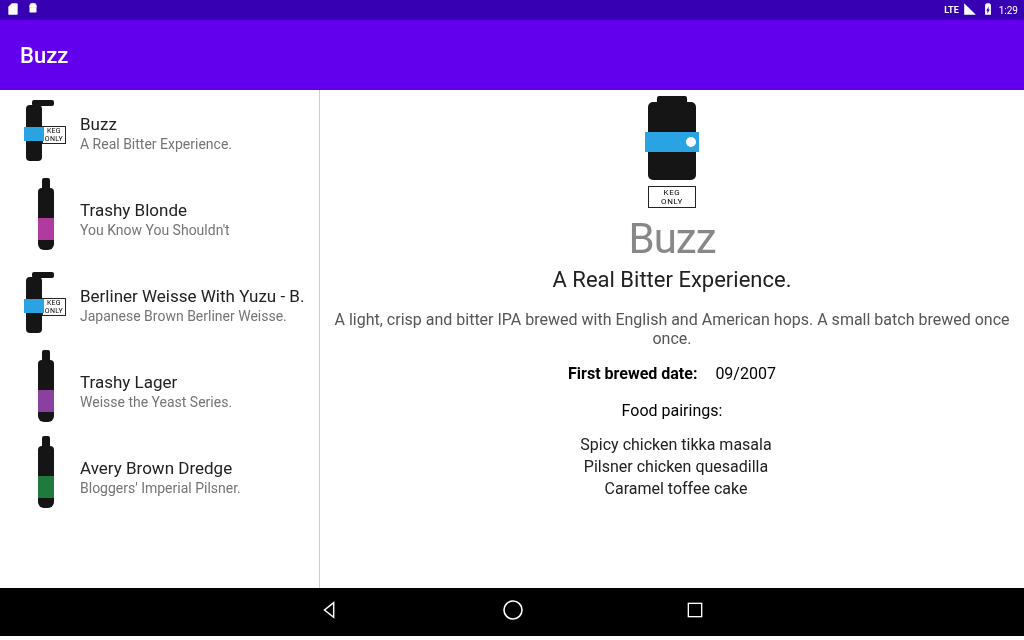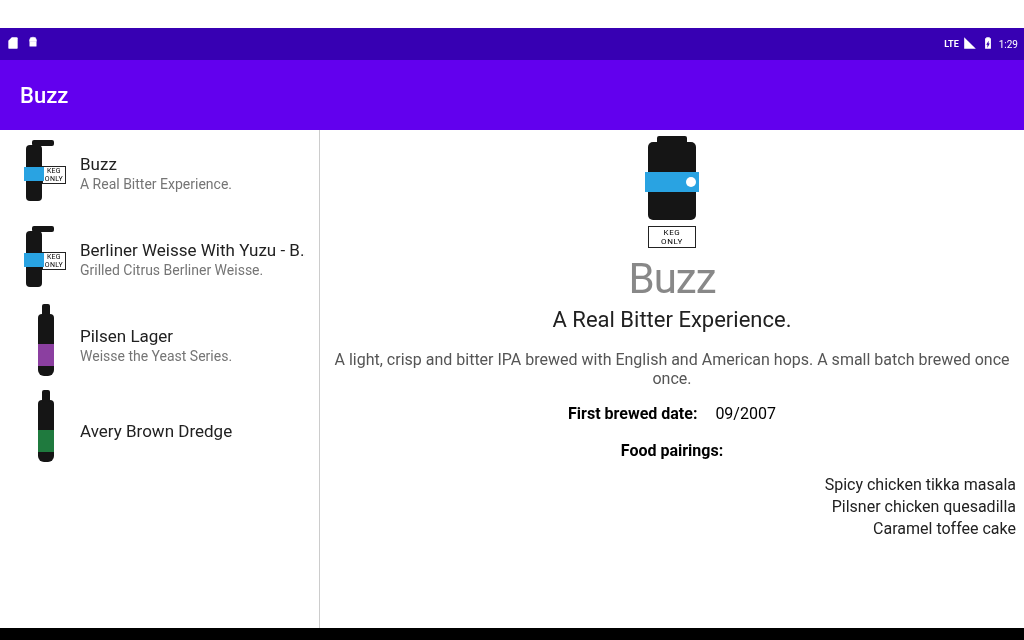--- a/index.html
+++ b/index.html
@@ -1,37 +1,37 @@
 <!DOCTYPE html>
 <html><head>
 <meta charset="utf-8">
 <style>
   * { margin: 0; padding: 0; box-sizing: border-box; }
   html, body { width: 1024px; height: 640px; font-family: Roboto, "Helvetica Neue", Arial, sans-serif; overflow: hidden; background: #fff; }
-  .status-bar { height: 32px; background: #3700b3; display: flex; align-items: center; color: #fff; font-size: 13px; padding: 7px 6px; margin-top: 28px; }
+  .status-bar { height: 20px; background: #3700b3; display: flex; align-items: center; color: #fff; font-size: 13px; padding: 7px 6px; }
   .status-left { display: flex; gap: 6px; align-items: center; }
   .status-right { margin-left: auto; display: flex; gap: 4px; align-items: center; }
   .app-bar { height: 70px; background: #6200ee; color: #fff; font-size: 22px; font-weight: 500; display: flex; align-items: center; padding: 0 20px; }
   .content { display: flex; height: calc(640px - 24px - 70px - 48px); background: #fff; }
   .sidebar { width: 320px; border-right: 1px solid #ccc; overflow: hidden; }
   .item { display: flex; align-items: center; gap: 14px; padding: 8px 14px 8px 26px; cursor: pointer; }
   .thumb { width: 40px; height: 70px; display: flex; align-items: center; justify-content: center; }
   .item-text { flex: 1; overflow: hidden; }
   .item-title { font-size: 17px; color: #212121; white-space: nowrap; overflow: hidden; text-overflow: clip; }
   .item-tag { font-size: 14px; color: #757575; margin-top: 2px; white-space: nowrap; overflow: hidden; }
   .detail { flex: 1; padding: 12px 8px 0 8px; text-align: center; overflow: hidden; }
   .detail-thumb { margin: 0 auto 6px; width: 60px; }
   .detail-title { font-size: 42px; font-weight: 400; color: #888; letter-spacing: -1px; }
   .detail-tag { font-size: 22px; color: #212121; margin-top: 4px; }
   .detail-desc { font-size: 16px; color: #555; margin-top: 18px; }
   .meta-row { margin-top: 16px; font-size: 16px; }
   .meta-row b { font-weight: 700; }
   .meta-date { display: inline-block; margin-left: 14px; }
-  .pair-header { margin-top: 18px; font-size: 16px; font-weight: 700; }
-  .pairings { text-align: right; margin-top: 14px; padding-left: 8px; font-size: 16px; line-height: 22px; color: #212121; }
+  .pair-header { margin-top: 18px; font-size: 16px; font-weight: 400; }
+  .pairings { text-align: center; margin-top: 14px; padding-left: 8px; font-size: 16px; line-height: 22px; color: #212121; }
   .nav-bar { height: 48px; background: #000; display: flex; align-items: center; justify-content: center; gap: 160px; }
   .nav-btn { color: #fff; }
   
   .can { width: 34px; height: 56px; background: #151515; border-radius: 4px; position: relative; }
   .can::before { content: ""; position: absolute; top: -5px; left: 6px; width: 22px; height: 6px; background: #151515; border-radius: 2px; }
   .can .band { position: absolute; left: -2px; right: -2px; top: 22px; height: 14px; background: #29a3e2; }
   .bottle { width: 16px; height: 62px; background: #151515; border-radius: 4px 4px 6px 6px; position: relative; margin: 0 auto; }
   .bottle::before { content: ""; position: absolute; top: -10px; left: 4px; width: 8px; height: 12px; background: #151515; border-radius: 2px; }
   .bottle .label { position: absolute; left: 0; right: 0; top: 30px; height: 22px; }
   .keg-only { font-size: 7px; letter-spacing: 0.3px; text-align: center; border: 1px solid #222; padding: 0 2px; margin-top: 4px; }
@@ -88,49 +88,61 @@
           </div>
           <div class="keg-only">KEG ONLY</div>
         </div>
         <div class="item-text">
           <div class="item-title">Buzz</div>
           <div class="item-tag">A Real Bitter Experience.</div>
         </div>
       </div>
       <div class="item">
         <div class="thumb">
+          <div class="bottle">
+            <div class="label" style="background: rgb(176, 58, 160);"></div>
+          </div>
+        </div>
+        <div class="item-text">
+          <div class="item-title">Trashy Blonde</div>
+          <div class="item-tag">You Know You Shouldn't</div>
+        </div>
+      </div>
+      <div class="item">
+        <div class="thumb">
           <div class="can">
             <div class="band" style="background: rgb(41, 163, 226);"></div>
           </div>
           <div class="keg-only">KEG ONLY</div>
         </div>
         <div class="item-text">
           <div class="item-title">Berliner Weisse With Yuzu - B…</div>
-          <div class="item-tag">Grilled Citrus Berliner Weisse.</div>
+          <div class="item-tag">Japanese Brown Berliner Weisse.</div>
         </div>
       </div>
       <div class="item">
         <div class="thumb">
           <div class="bottle">
             <div class="label" style="background: rgb(139, 63, 160);"></div>
           </div>
         </div>
         <div class="item-text">
-          <div class="item-title">Pilsen Lager</div>
+          <div class="item-title">Trashy Lager</div>
           <div class="item-tag">Weisse the Yeast Series.</div>
         </div>
       </div>
       <div class="item">
         <div class="thumb">
           <div class="bottle">
             <div class="label" style="background: rgb(31, 122, 62);"></div>
           </div>
         </div>
         <div class="item-text">
           <div class="item-title">Avery Brown Dredge</div>
+          <div class="item-tag">Bloggers' Imperial Pilsner.</div>
         </div>
       </div>
     </div>
 
   <div class="detail">
     <div class="detail-thumb">
       <div class="detail-can">
           <div class="band"></div>
         </div>
       <div class="keg-only-lg">KEG ONLY</div>

